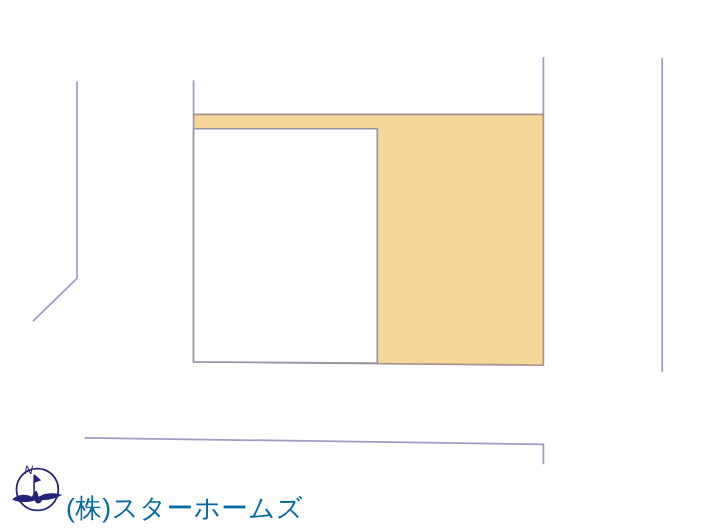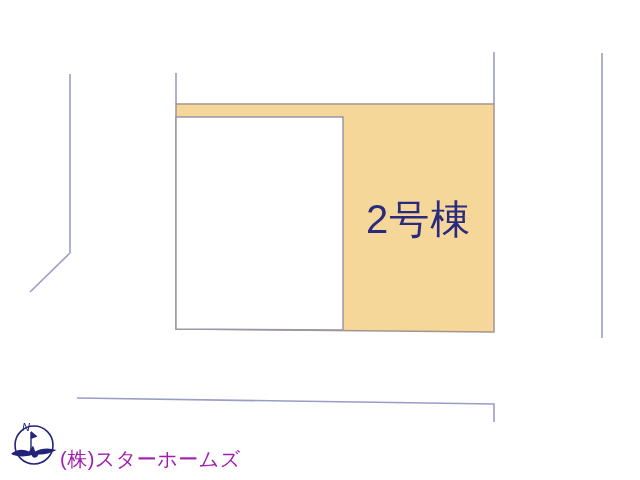--- a/index.html
+++ b/index.html
@@ -32,23 +32,23 @@
     font-size: 40px;
     font-weight: 500;
     letter-spacing: 1px;
     color: #2a2a7e;
     white-space: nowrap;
   }
   .company-watermark {
     position: absolute;
     left: 60px;
     top: 446px;
-    font-size: 20px;
+    font-size: 24px;
     letter-spacing: 0.5px;
-    color: #a21caf;
+    color: #0369a1;
     white-space: nowrap;
   }
   .compass {
     position: absolute;
     left: 9px;
     top: 419px;
     width: 52px;
     height: 52px;
   }
 </style>
@@ -69,21 +69,20 @@
 
     <line x1="602" y1="53" x2="602" y2="338" stroke="#9b9dc6" stroke-width="1.6"></line>
 
     <polyline points="77,398 494,404 494,422" fill="none" stroke="#9b9dc6" stroke-width="1.6"></polyline>
 
     <polygon points="176,104 494,104 494,332 176,329" fill="#f6d79a" stroke="#a5948e" stroke-width="1.5"></polygon>
 
     <polygon points="176,117 343,117 343,330 176,329" fill="#ffffff" stroke="#9b95a8" stroke-width="1.5"></polygon>
   </svg>
 
-  <div class="building-label">2号棟</div>
 
   <svg class="compass" viewBox="0 0 52 52">
     <circle cx="25" cy="26" r="19" fill="none" stroke="#23237a" stroke-width="1.6"></circle>
     <line x1="22" y1="13" x2="22" y2="34" stroke="#23237a" stroke-width="1.4"></line>
     <polygon points="22,12 28.5,17.5 22,20" fill="#23237a"></polygon>
     <text x="13" y="12" font-size="11" font-style="italic" fill="#23237a">N</text>
     <path d="M 2 35 C 8 29.5, 15 30, 20 32.5 C 21.5 30, 23 27.5, 24 27 C 24.8 28, 25.5 30.5, 26.2 32.5
              C 32 29, 40 28.5, 47.5 31 C 41 34.5, 34 36, 29.5 35.5 C 27.5 39.5, 24 40, 22.5 36
              C 15 38.5, 7 37.5, 2 35 Z" fill="#23237a"></path>
   </svg>

